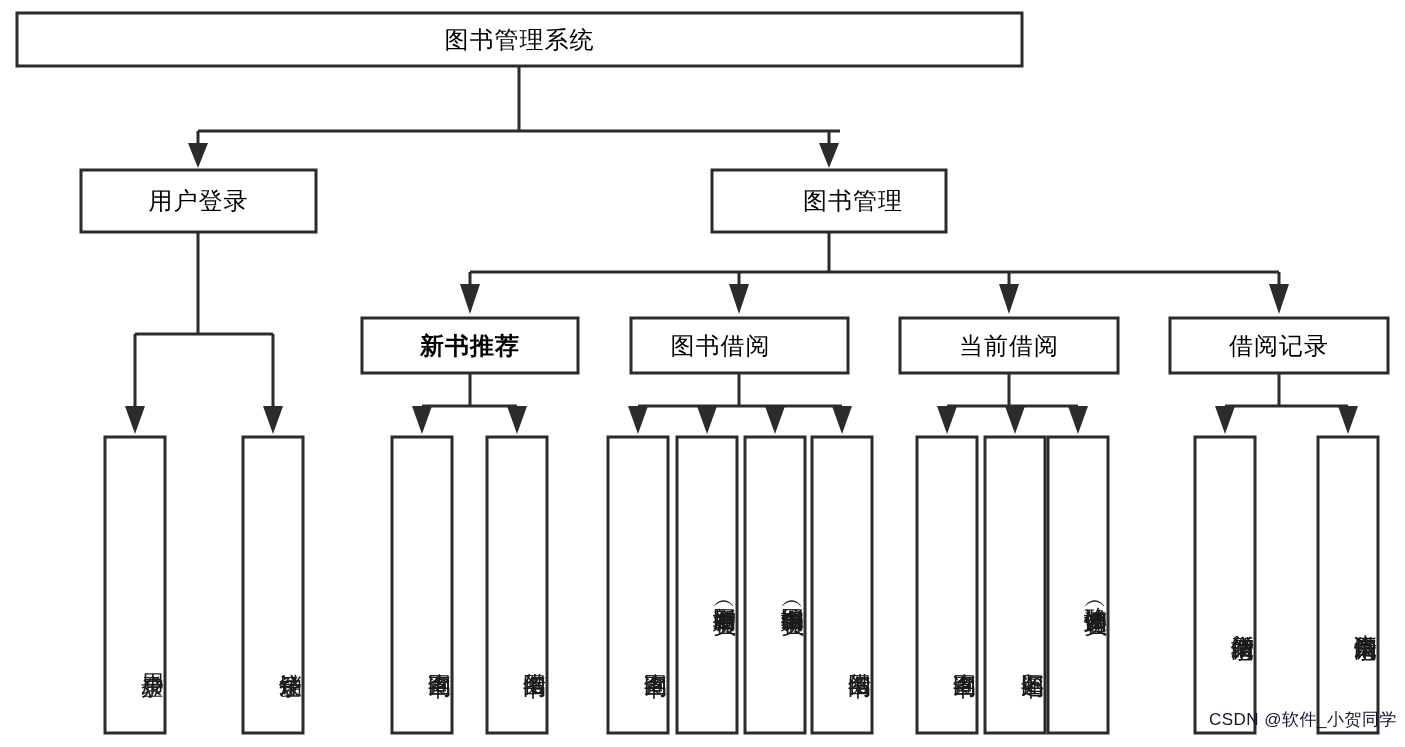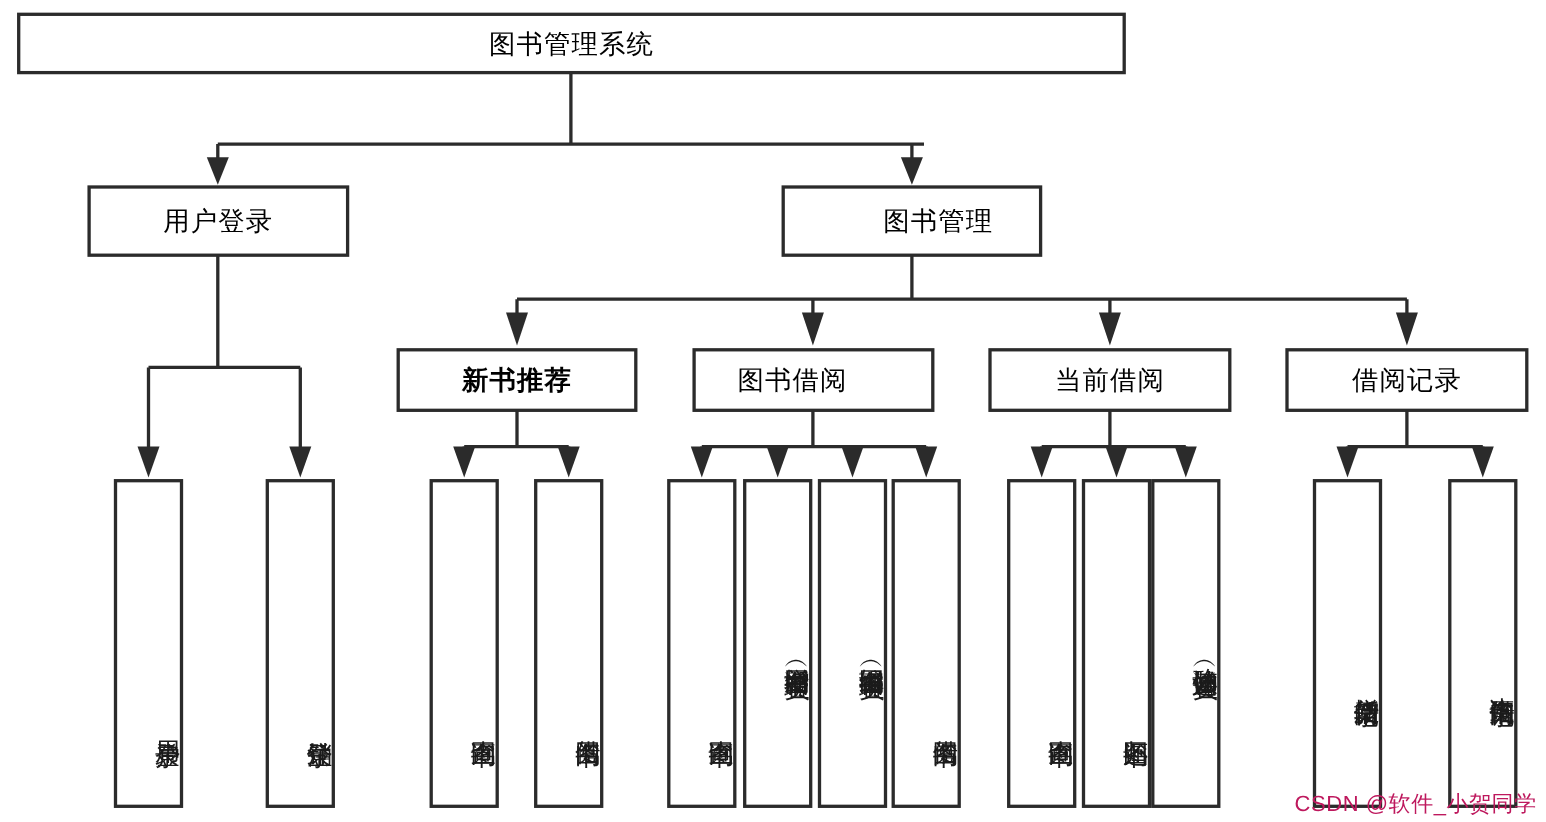--- a/index.html
+++ b/index.html
@@ -63,23 +63,23 @@
     font-size: 24px;
     color: #000000;
     letter-spacing: 1px;
     white-space: nowrap;
     pointer-events: none;
     font-family: "Liberation Sans", "DejaVu Sans", sans-serif;
   }
   #watermark {
     position: absolute;
     right: 8px;
-    bottom: 3px;
-    font-size: 20px;
-    color: #be185d;
+    bottom: 16px;
+    font-size: 17px;
+    color: #0f172a;
     letter-spacing: 0.5px;
     font-family: "Liberation Sans", "DejaVu Sans", sans-serif;
     pointer-events: none;
     white-space: nowrap;
   }
 </style>
 </head>
 <body>
 
 <div id="diagram-root">

